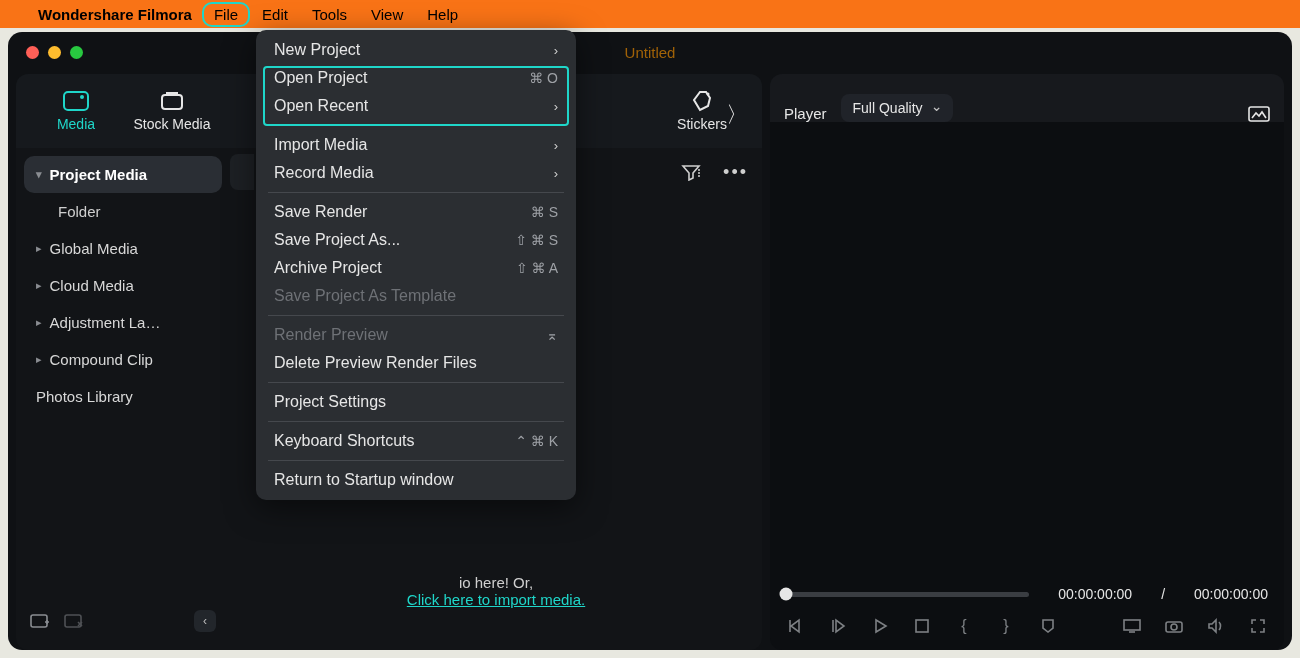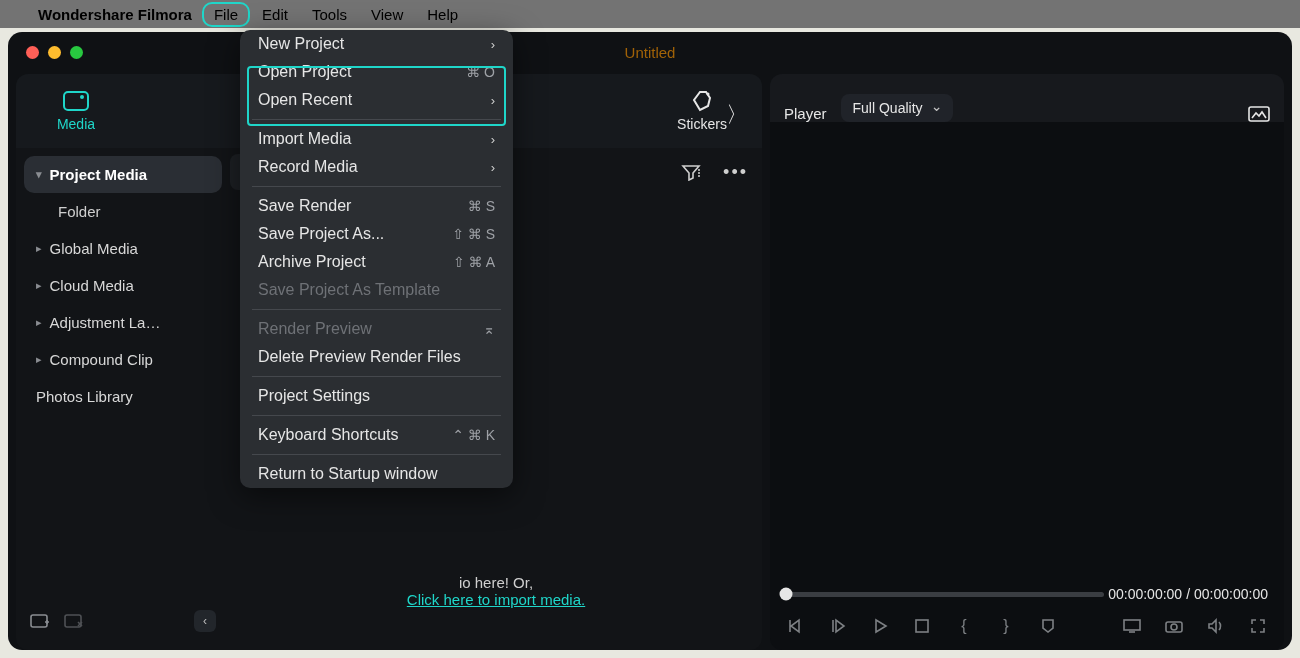--- a/index.html
+++ b/index.html
@@ -1,18 +1,18 @@
 <!DOCTYPE html>
 <html><head>
 <meta charset="utf-8">
 <style>
   * { margin: 0; padding: 0; box-sizing: border-box; font-family: -apple-system, BlinkMacSystemFont, "Segoe UI", sans-serif; }
   body { background: #e8e8e0; width: 1300px; height: 658px; overflow: hidden; }
 
-  .menubar { height: 28px; display: flex; align-items: center; padding: 0 8px; background: #737373; }
+  .menubar { height: 28px; display: flex; align-items: center; padding: 0 8px; background: #f97316; }
   .apple-logo { font-size: 16px; padding: 0 10px; }
   .app-name { font-weight: 700; font-size: 15px; padding: 0 10px; }
   .menu-item { font-size: 15px; padding: 4px 12px; cursor: default; }
   .menu-item.active { border: 2px solid #1fd6c9; border-radius: 10px; padding: 2px 10px; }
 
   .window-frame { margin: 4px 8px 8px 8px; background: #0f1114; border-radius: 14px; height: 618px; position: relative; overflow: hidden; }
 
   .traffic-lights { position: absolute; top: 14px; left: 18px; display: flex; gap: 9px; z-index: 5;}
   .tl { width: 13px; height: 13px; border-radius: 50%; }
   .tl.red { background: #ff5f57; }
@@ -54,30 +54,30 @@
 
   
   .right-panel { flex:1; display:flex; flex-direction:column; margin-right:8px;}
   .player-top { height:48px; background:#17191d; border-radius:12px 12px 0 0; display:flex; align-items:flex-end; padding:0 14px; gap:14px;}
   .player-label { color:#e6e6e6; font-size:15px; font-weight:500;}
   .quality-select { background:#202329; color:#e6e6e6; padding:6px 30px 6px 12px; border-radius:8px; position:relative; font-size:14px;}
   .quality-select::after { content:"⌄"; position:absolute; right:10px; top:4px; color:#c4c4c4;}
   .snapshot { margin-left:auto; color:#e6e6e6;}
   .player-body { flex:1; background:#0c0e11; border-radius:0 0 12px 12px; display:flex; flex-direction:column; }
   .preview-area { flex:1; }
-  .progress-row { display:flex; align-items:center; padding:6px 16px; gap:4px; color:#e6e6e6; font-size:14px;}
+  .progress-row { display:flex; align-items:center; padding:6px 16px; gap:29px; color:#e6e6e6; font-size:14px;}
   .progress-track { flex:1; height:5px; background:#3a3d42; border-radius:3px; position:relative;}
   .progress-thumb { position:absolute; left:0; top:50%; transform:translate(-50%,-50%); width:13px; height:13px; border-radius:50%; background:#e6e6e6;}
   .time { font-variant-numeric: tabular-nums; }
   .controls-row { display:flex; align-items:center; gap:22px; padding:8px 16px 14px 16px; color:#7d8084;}
   .controls-row .ctrl { width:20px; height:20px; display:flex; align-items:center; justify-content:center;}
   .controls-row .gap { flex:1; }
 
   
-  .dropdown { position:absolute; left:240px; top:30px; width:273px; background:#2b2e32; border-radius:10px; box-shadow:0 8px 30px rgba(0,0,0,.5); z-index:50; padding:0 0; color:#e6e6e6;}
+  .dropdown { position:absolute; left:256px; top:30px; width:320px; background:#2b2e32; border-radius:10px; box-shadow:0 8px 30px rgba(0,0,0,.5); z-index:50; padding:6px 0; color:#e6e6e6;}
   .dd-row { display:flex; align-items:center; padding:5px 18px; font-size:16px; min-height:27px;}
   .dd-row.disabled { color:#6e7176;}
   .dd-row .short { margin-left:auto; color:#9ea1a6; font-size:14px;}
   .dd-row .arrow { margin-left:auto; color:#cfcfcf; font-size:13px;}
   .dd-sep { height:1px; background:#45484d; margin:5px 12px;}
   .dd-highlight-box { position:absolute; left:7px; right:7px; top:36px; height:60px; border:2px solid #1fd6c9; border-radius:4px; pointer-events:none;}
 </style>
 </head>
 <body>
 
@@ -168,20 +168,29 @@
     <div class="left-panel">
       <div class="tabbar">
         <div class="tab active">
           <span class="tab-icon">
             <svg width="26" height="20" viewBox="0 0 26 20">
                 <rect x="1" y="1" width="24" height="18" rx="4" fill="none" stroke="#1fd6c9" stroke-width="2"></rect>
                 <circle cx="19" cy="6" r="2" fill="#1fd6c9"></circle>
               </svg>
           </span>
           <span>Media</span>
+        </div>
+        <div class="tab">
+          <span class="tab-icon">
+            <svg width="26" height="20" viewBox="0 0 26 20">
+                <rect x="3" y="4" width="20" height="14" rx="3" fill="none" stroke="#e6e6e6" stroke-width="2"></rect>
+                <path d="M7 2h12" stroke="#e6e6e6" stroke-width="2"></path>
+              </svg>
+          </span>
+          <span>Stock Media</span>
         </div>
         <div style="flex:1"></div>
         <div class="tab">
           <span class="tab-icon">
             <svg width="24" height="22" viewBox="0 0 24 22">
                 <path d="M10 20l-6-10 6-8h6l4 6-2 8z" fill="none" stroke="#e6e6e6" stroke-width="2"></path>
                 <circle cx="18" cy="4" r="1.5" fill="#e6e6e6"></circle>
               </svg>
           </span>
           <span>Stickers</span>

